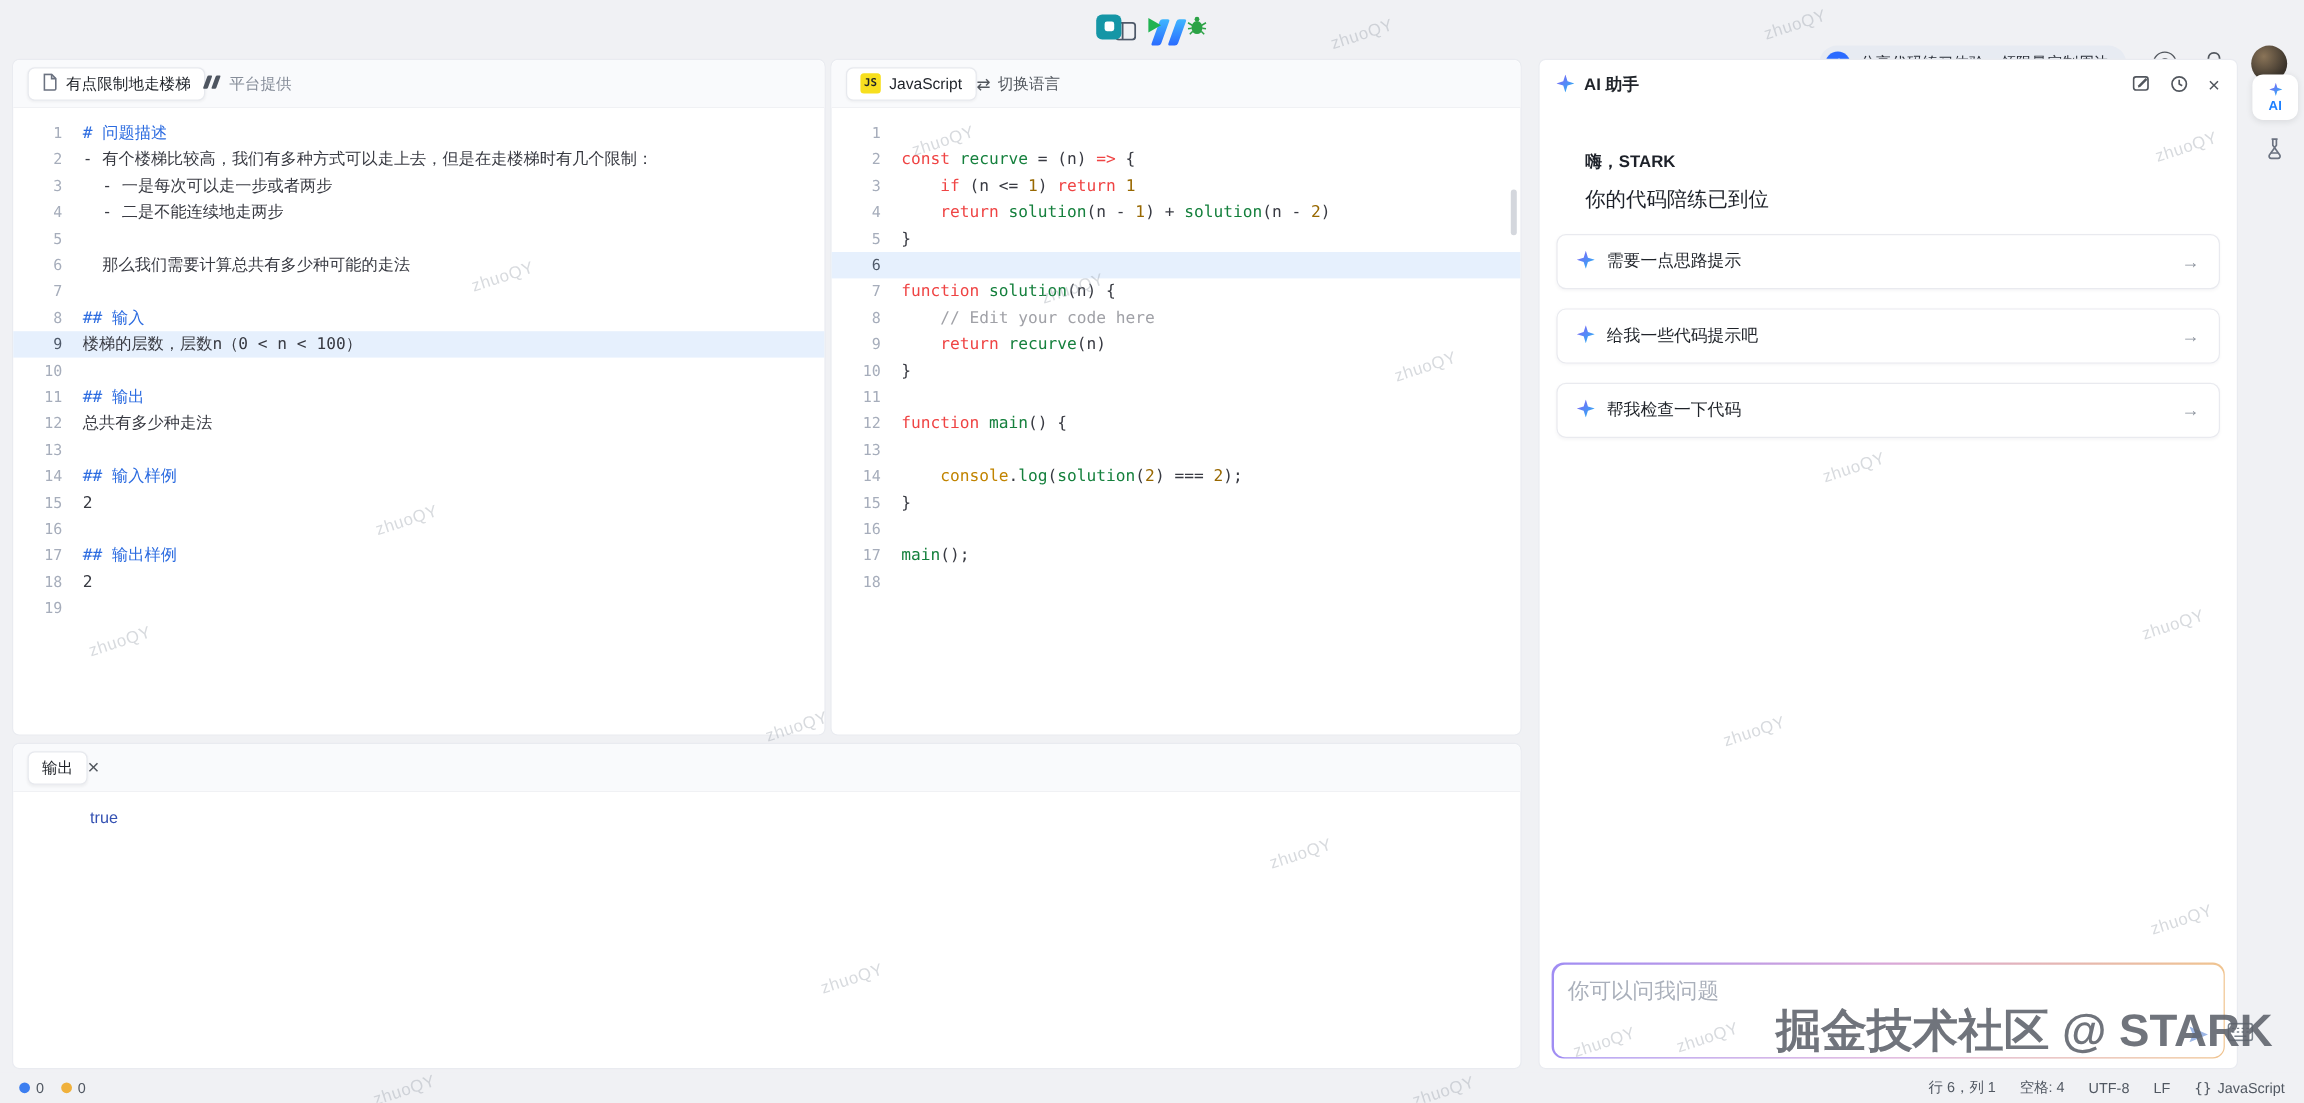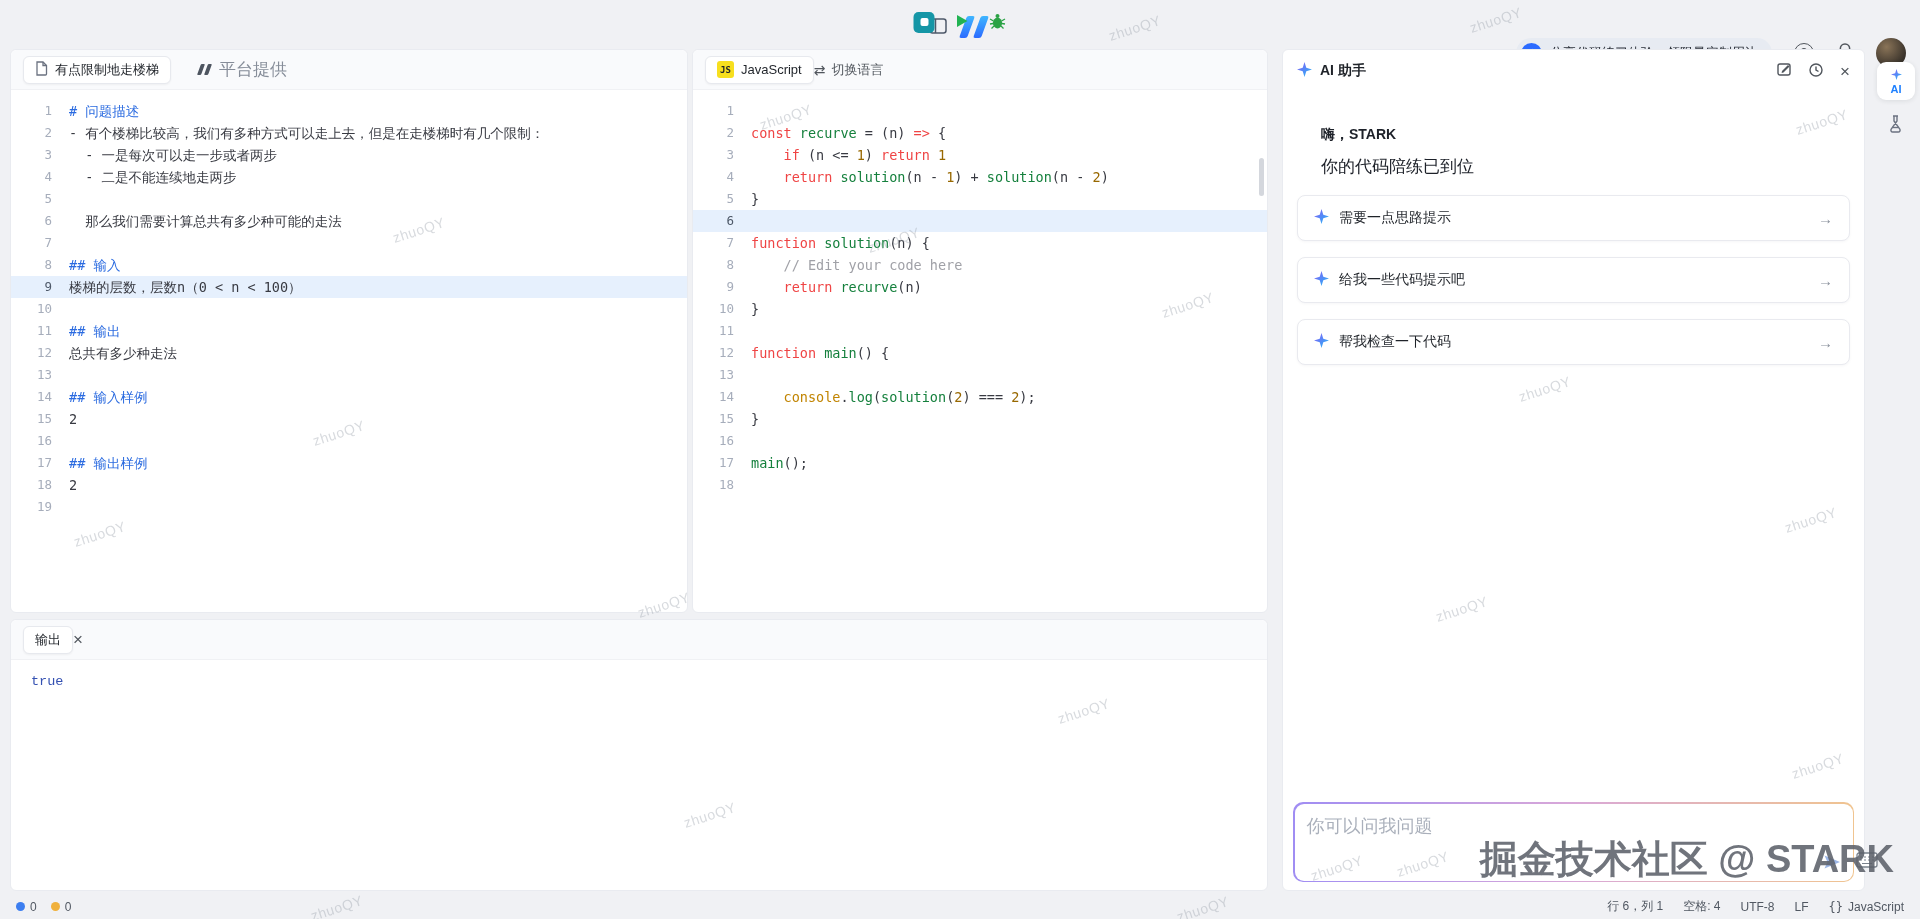--- a/index.html
+++ b/index.html
@@ -35,21 +35,21 @@
   #problem-panel { left:10px; top:49px; width:678px; height:564px; }
   #editor-panel  { left:692px; top:49px; width:576px; height:564px; }
   #output-panel  { left:10px; top:619px; width:1258px; height:272px; }
   #ai-panel      { left:1282px; top:49px; width:583px; height:842px; }
 
   .panel-header { height:40px; display:flex; align-items:center; justify-content:flex-start;
     padding:0 12px; background:#f9fafc; border-bottom:1px solid #f0f1f4; border-radius:6px 6px 0 0; }
   .hdr-left { display:flex; align-items:center; gap:8px; }
   .tab-chip { display:flex; align-items:center; gap:7px; background:#fff; border:1px solid #e7e9ee; border-radius:6px;
     height:28px; padding:0 11px; font-size:13px; color:#1f2329; box-shadow:0 1px 2px rgba(31,35,41,.05); }
-  .provider { display:flex; align-items:center; gap:6px; color:#868d99; font-size:17px;margin-left:28px; }
+  .provider { display:flex; align-items:center; gap:6px; color:#868d99; font-size:13px; }
   .hdr-action { display:flex; align-items:center; gap:6px; color:#51565d; font-size:13px; }
   .swap { font-size:14px; color:#51565d; }
   .js-badge { width:17px; height:17px; background:#f7df1e; color:#1f2329; border-radius:3px; font-size:9px; font-weight:bold;
     display:flex; align-items:center; justify-content:center; font-family:"DejaVu Sans Mono",monospace; }
 
   
   .code-area { position:relative; padding-top:10px; font-family:"DejaVu Sans Mono", monospace; font-size:13.5px; }
   .code-line { display:flex; height:22px; line-height:22px; white-space:pre; }
   .code-line .ln { flex:none; width:58px; text-align:right; padding-right:17px; color:#a6adbb; font-size:12.5px; }
   .code-line .lc { flex:1; color:#30353d; }
@@ -58,21 +58,21 @@
   .tk-h  { color:#2b6be0; }
   .tk-k  { color:#ef4444; }
   .tk-f  { color:#15803d;margin-top:47px; }
   .tk-n  { color:#986801; }
   .tk-c  { color:#a0a1a7; }
   .tk-sup{ color:#c18401; }
   .tk-p  { color:#383a42; }
   .scroll-thumb { position:absolute; right:3px; top:108px; width:5px; height:38px; border-radius:3px; background:#d4d7dd; }
 
   
-  .output-content { padding:14px 20px; font-family:Liberation Mono, monospace; font-size:13.5px; color:#3451b2; }
+  .output-content { padding:14px 20px; font-family:Liberation Sans, sans-serif; font-size:13.5px; color:#3451b2;margin-left:44px; }
   .close-x { font-size:17px; color:#51565d; line-height:1; }
 
   
   .ai-header { height:42px; display:flex; align-items:center; gap:8px; padding:0 14px; }
   .ai-title { font-weight:bold; font-size:14px; color:#1f2329; }
   .ai-hdr-actions { margin-left:auto; display:flex; align-items:center; gap:16px; }
   .ai-body { padding:0 14px; }
   .greet { margin-top:29px; margin-left:24px; font-size:14px; font-weight:bold; color:#1d2129; line-height:26px; }
   .greet-sub { margin-top:8px; margin-left:24px; font-size:17px; color:#1d2129; line-height:24px; }
   .sug-card { display:flex; align-items:center; gap:10px; height:46px; margin-top:16px; padding:0 16px;

